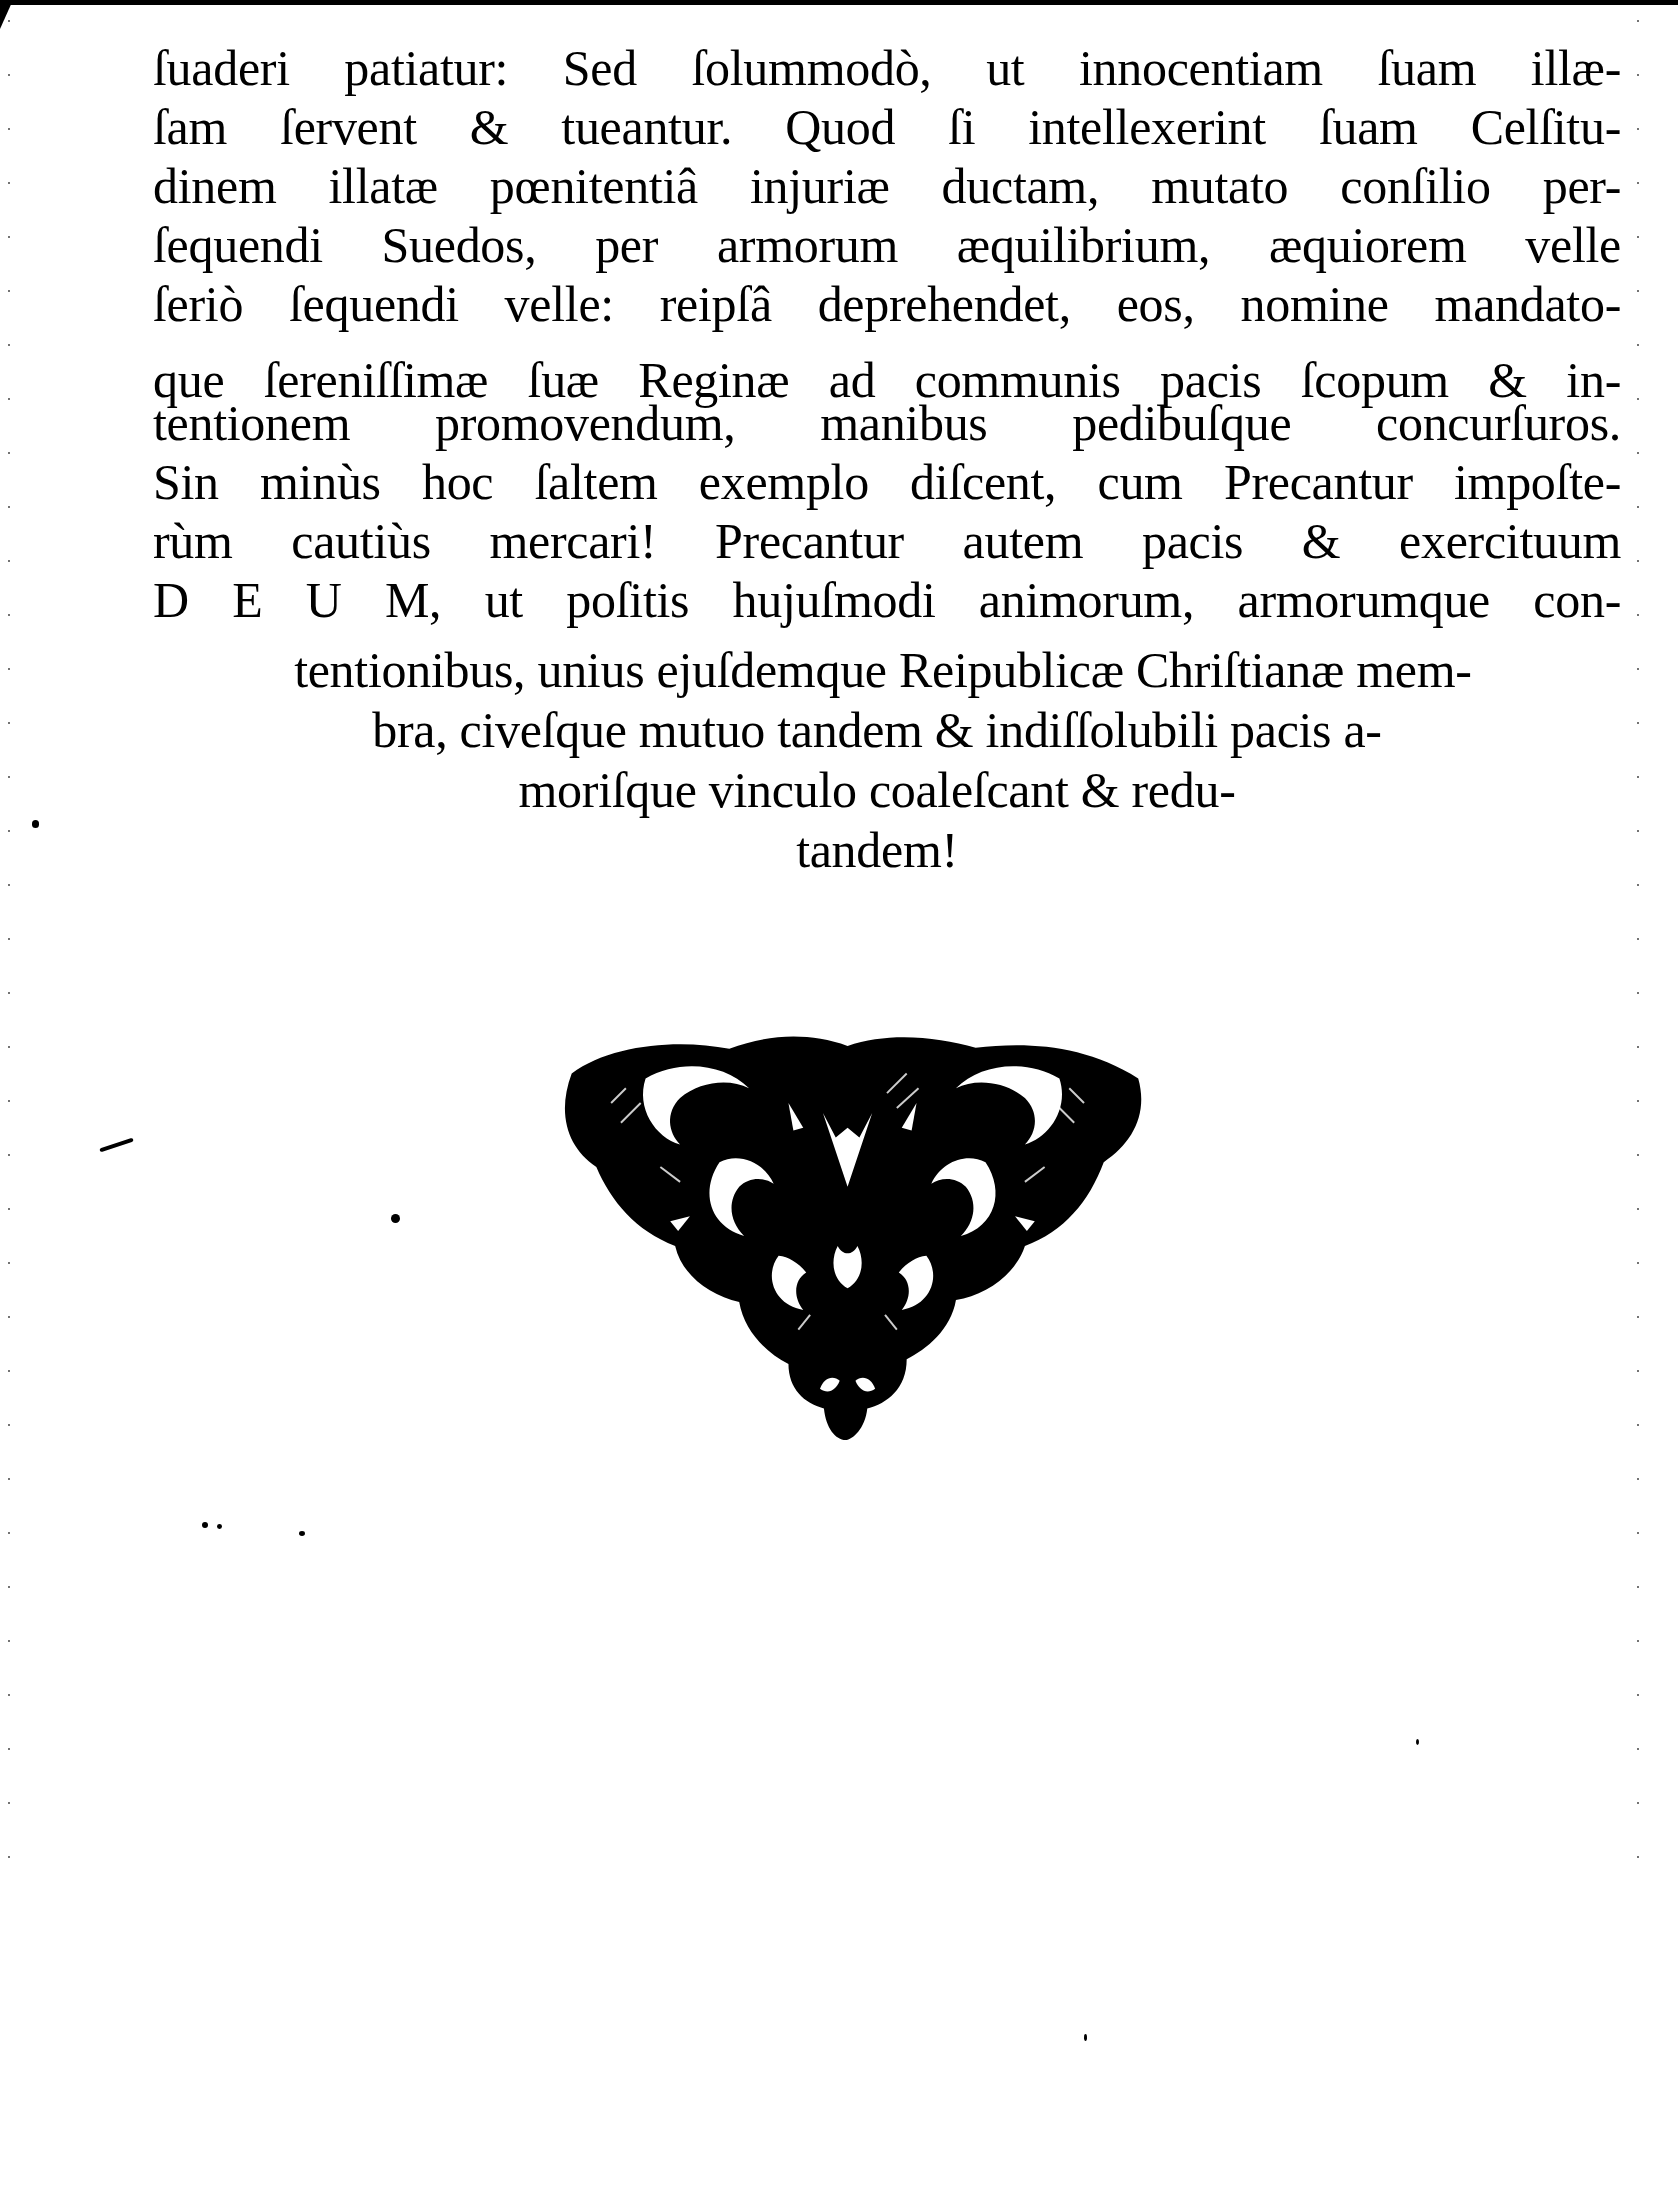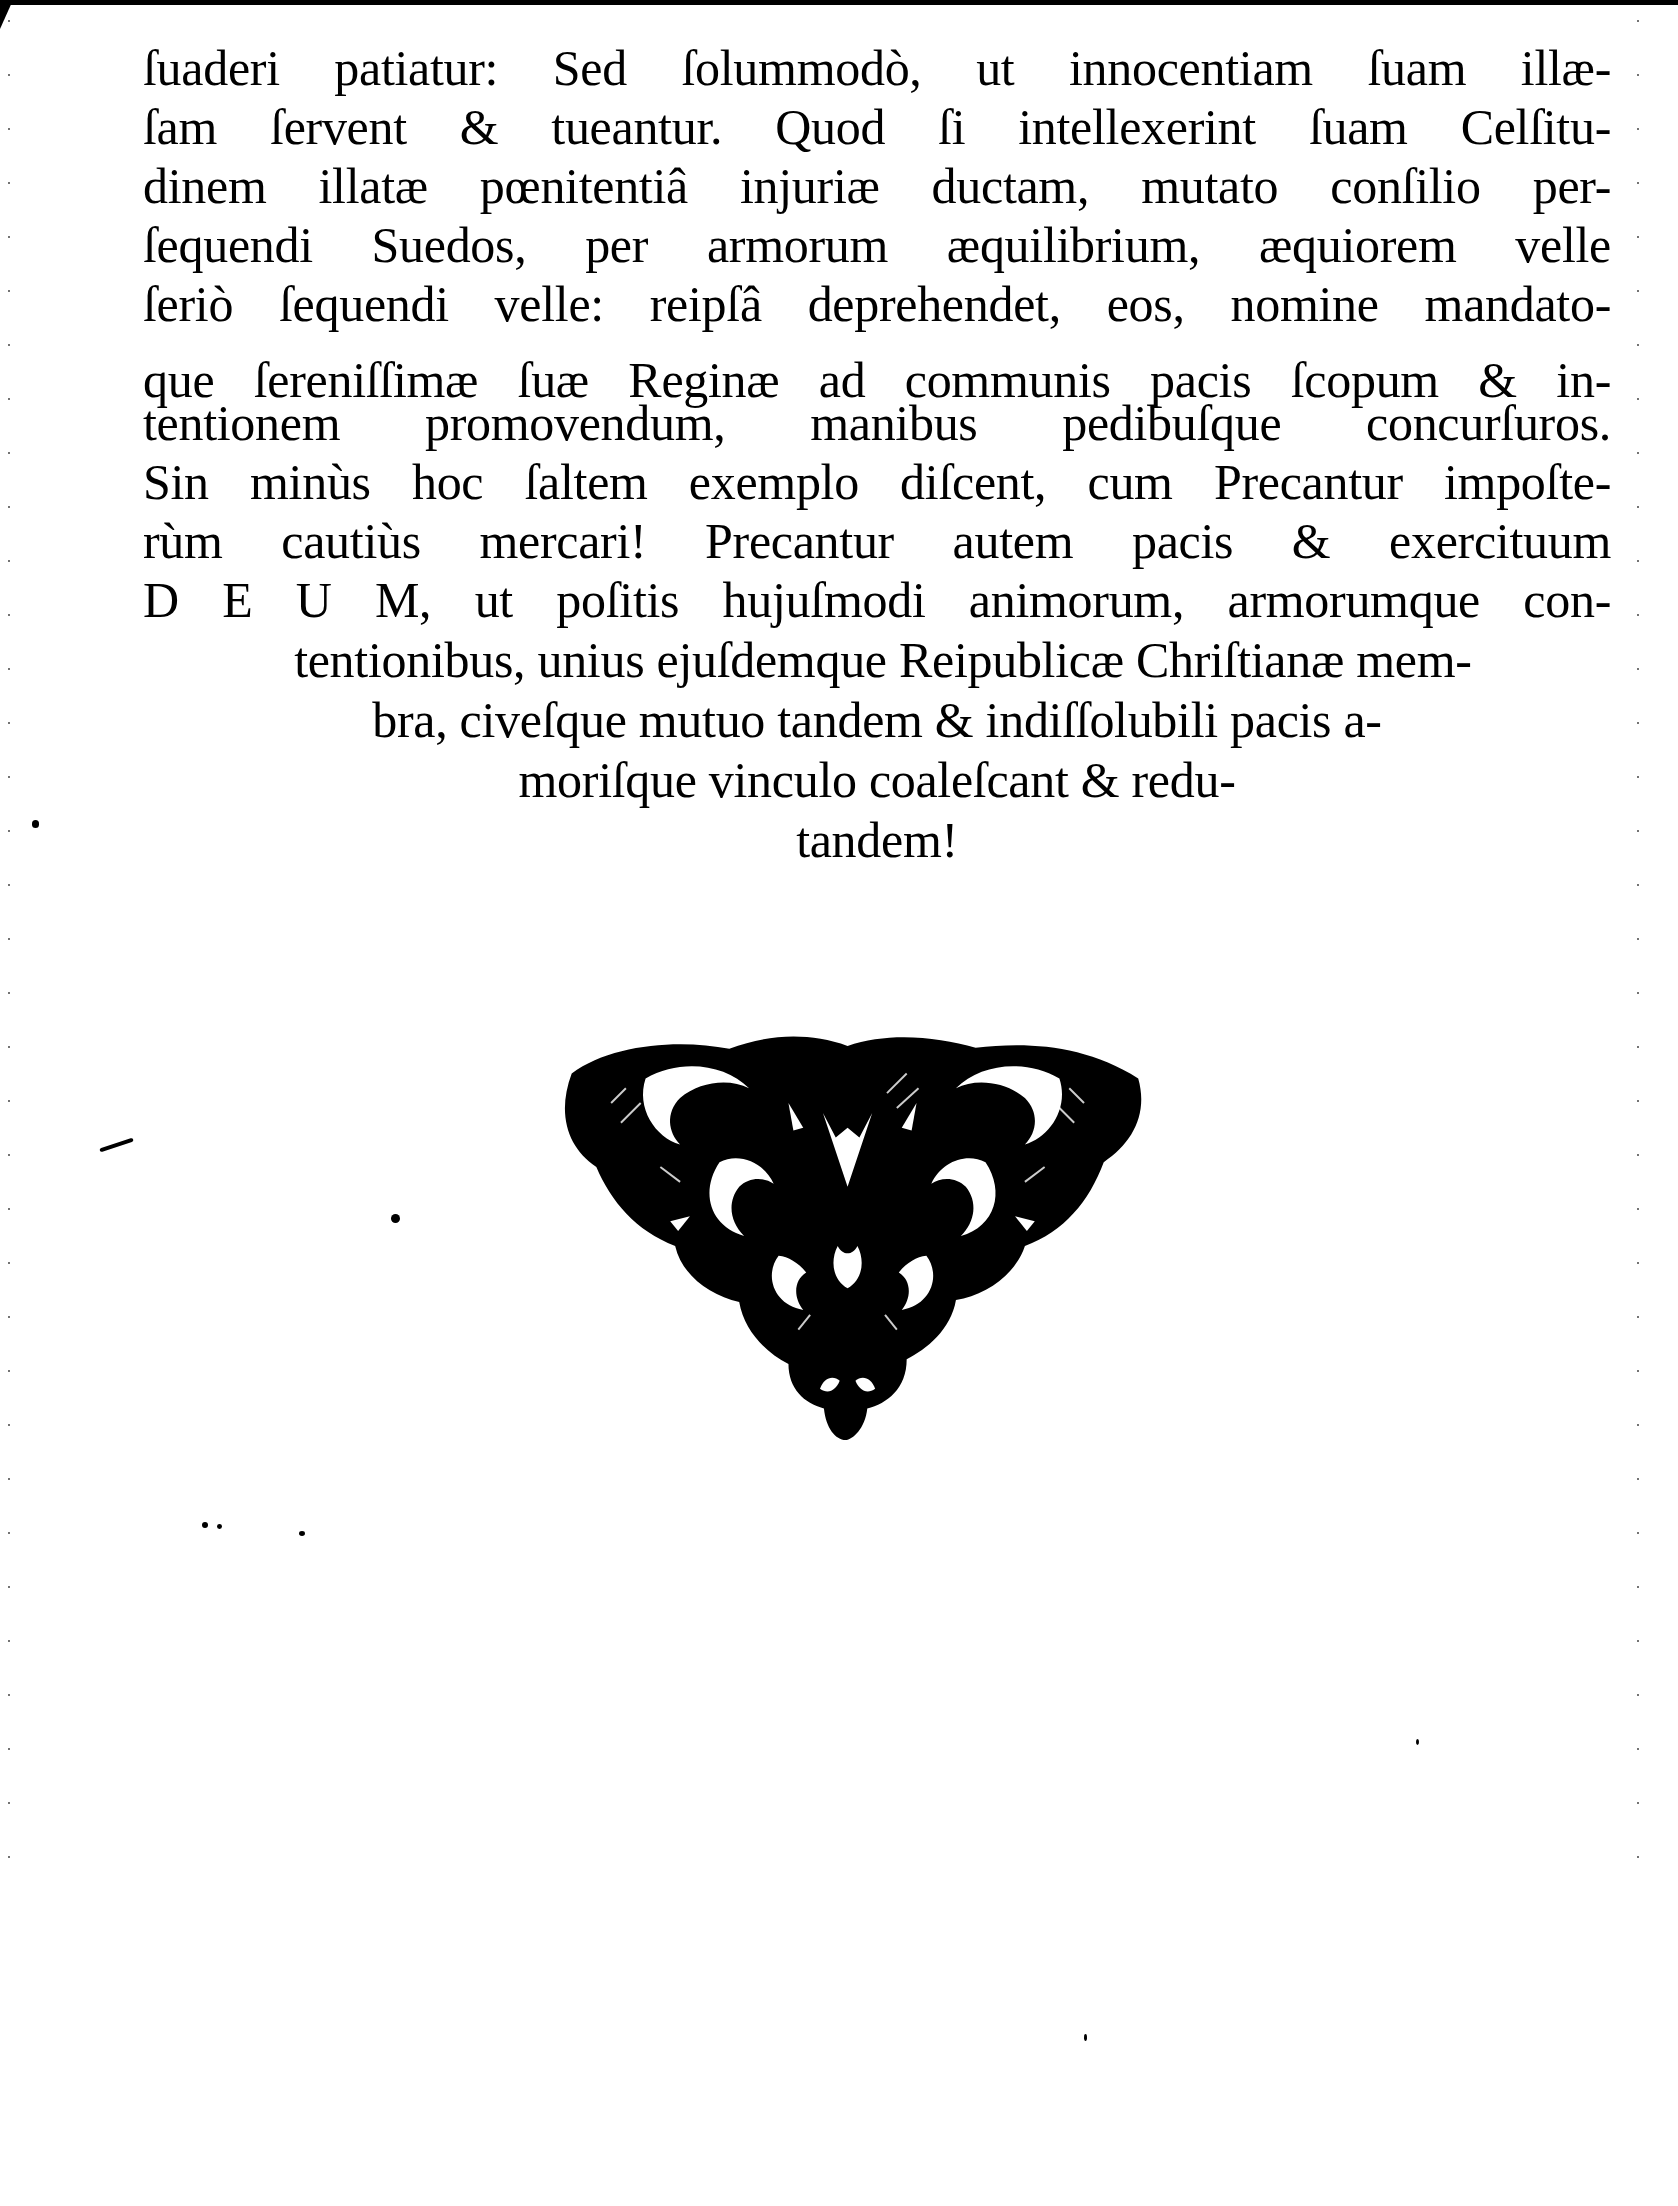--- a/index.html
+++ b/index.html
@@ -9,22 +9,22 @@
     font-family: "Liberation Serif", "DejaVu Serif", serif;
   }
   .top-rule { position: absolute; left: 0; top: 0; width: 1679px; height: 4.9px; background: #000; }
   .corner-notch { position: absolute; left: 0; top: 0; width: 0; height: 0;
     border-top: 29.6px solid #000; border-right: 13.8px solid transparent; }
   .page-text { position: absolute; left: 143px; top: 39px; width: 1468px; }
   .line {
     position: absolute; left: 0; white-space: nowrap;
     font-size: 50px; line-height: 59px; height: 59px; letter-spacing: -0.3px;
   }
-  .line.justify { width: 1468px; text-align: justify; text-align-last: justify; }
-  .line.center { width: 1468px; text-align: center; }
+  .line.justify { width: 1468px; text-align: justify; text-align-last: justify; margin-left: 10px; }
+  .line.center { width: 1468px; text-align: center; margin-top: 10px; }
   .ornament { position: absolute; left: 552px; top: 1034px; width: 601px; height: 409px; }
   .speck { position: absolute; background: #000; border-radius: 50%; }
   .edge-dots { position: absolute; top: 19.7px; width: 2px; height: 1872px;
     background-image: repeating-linear-gradient(to bottom, #000 0 2px, transparent 2px 54px); opacity: .55; }
 </style>
 </head>
 <body>
 
 <div class="top-rule"></div>
 <div class="corner-notch"></div>

